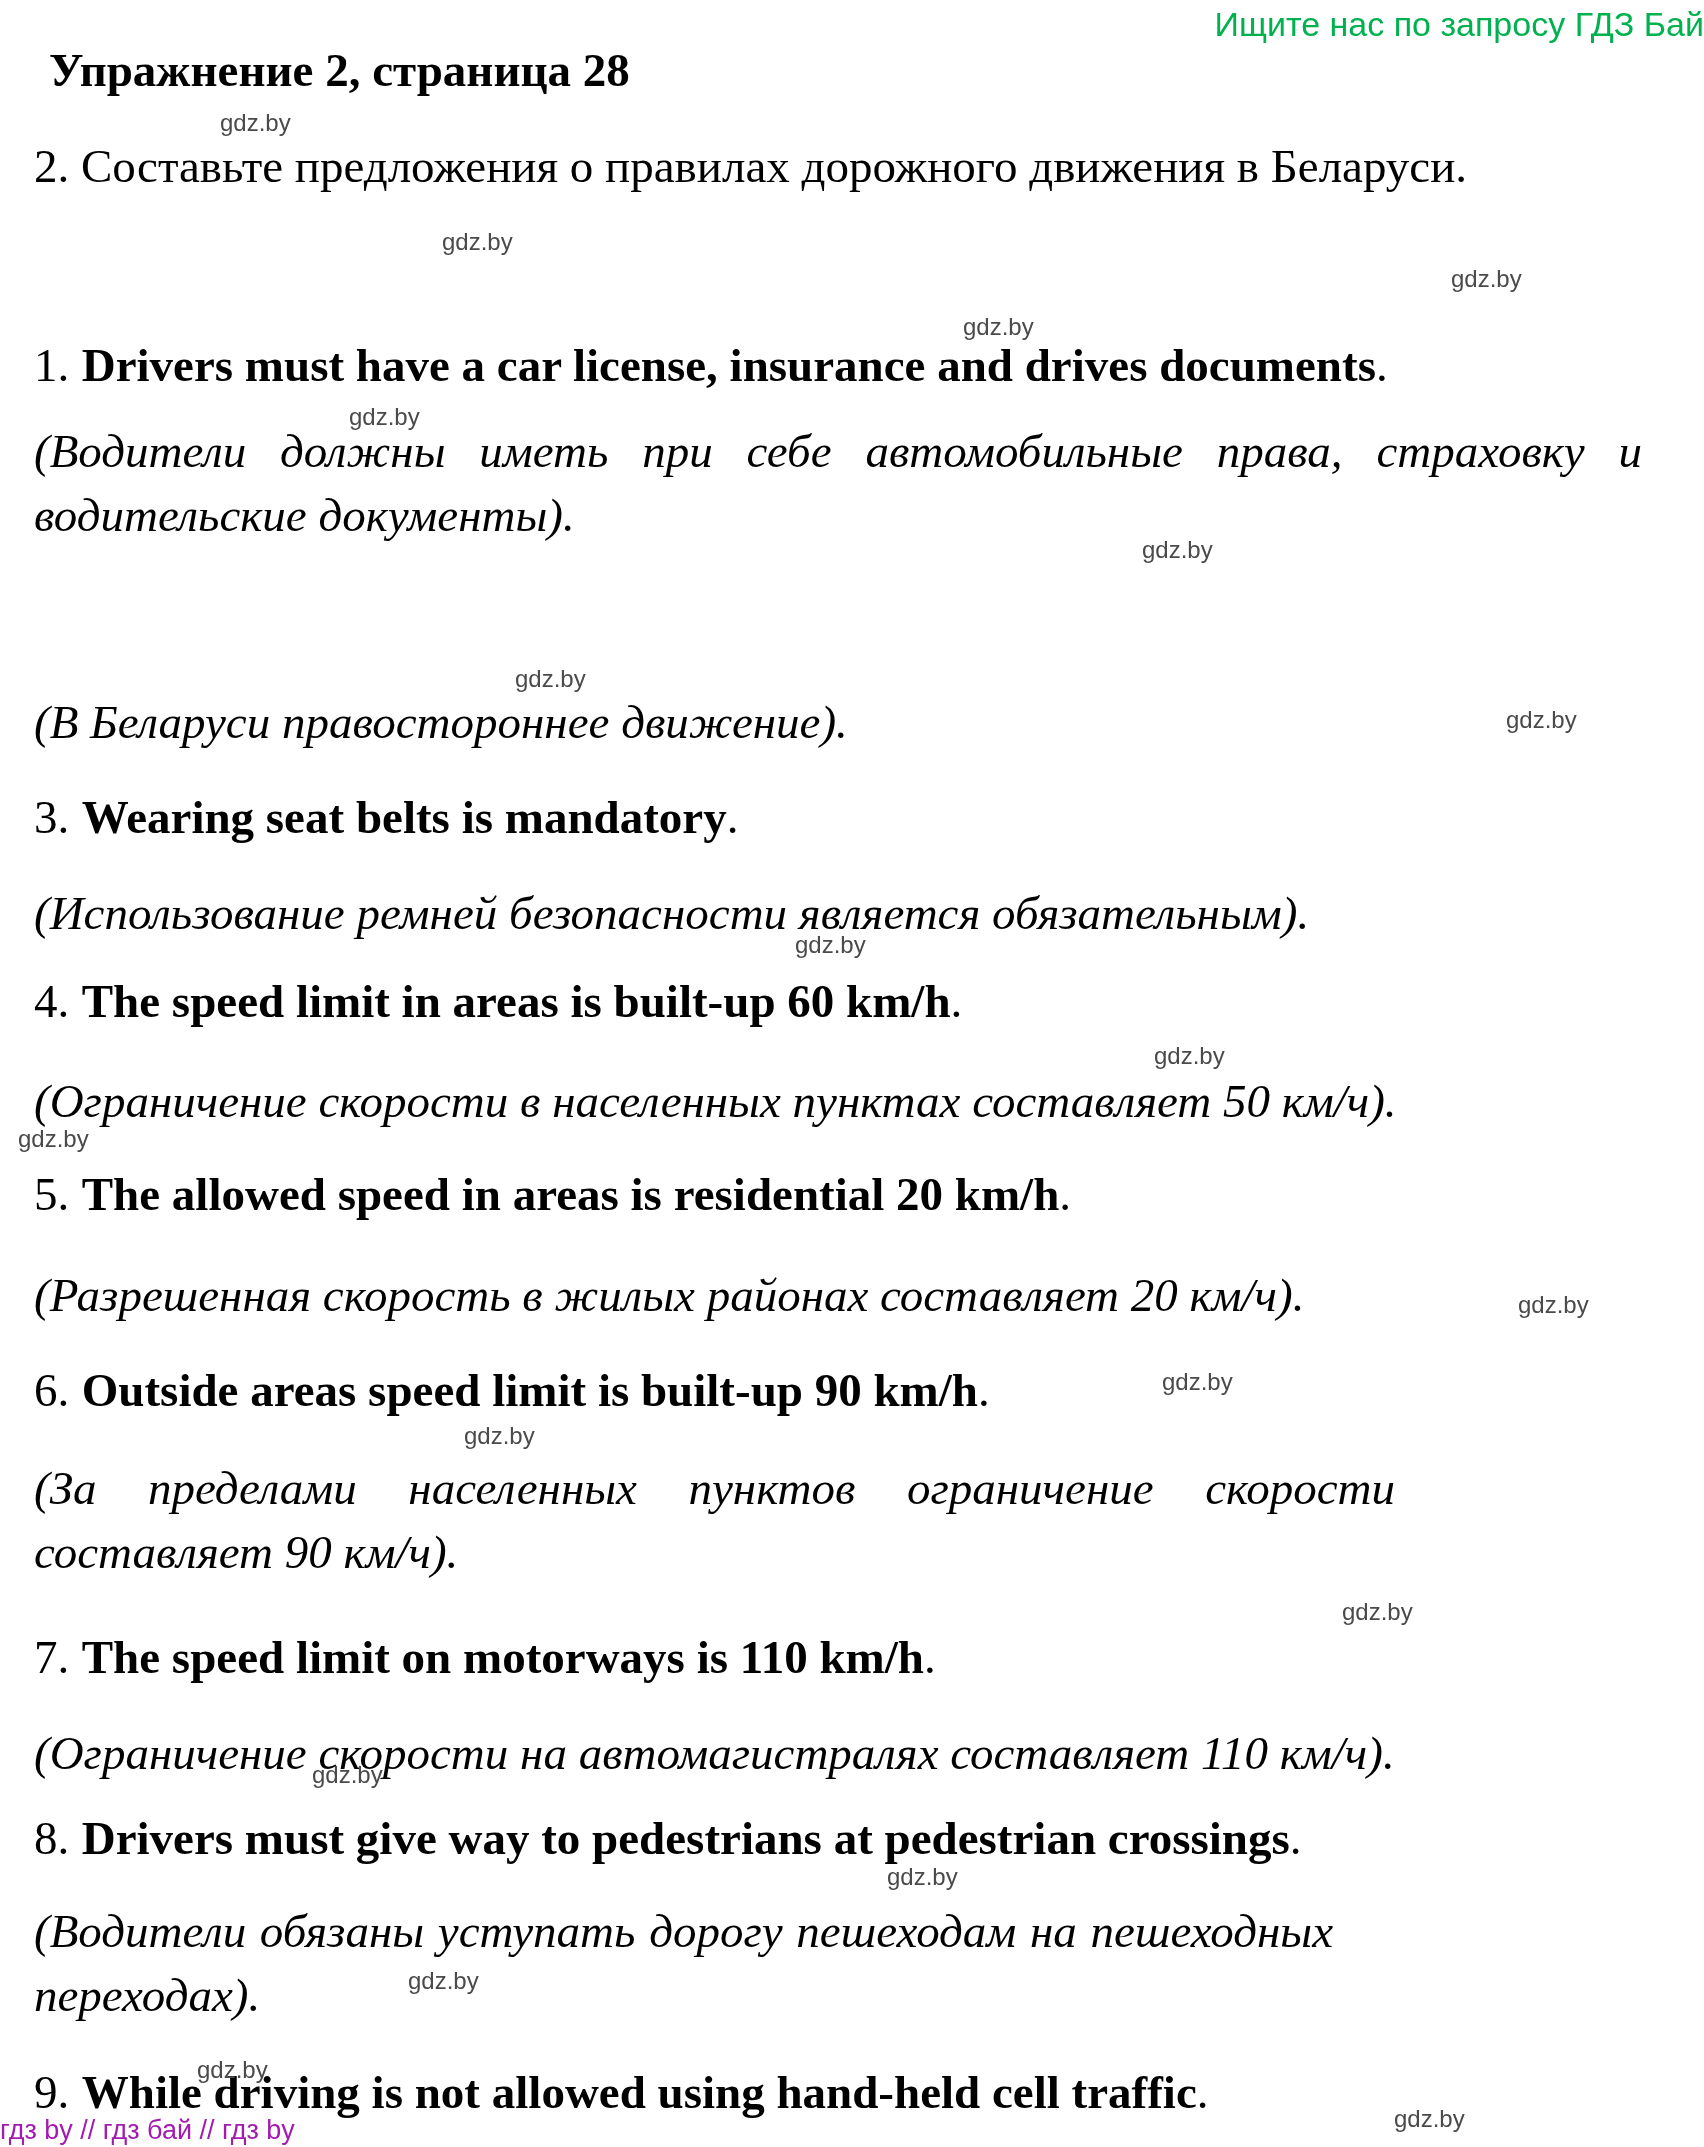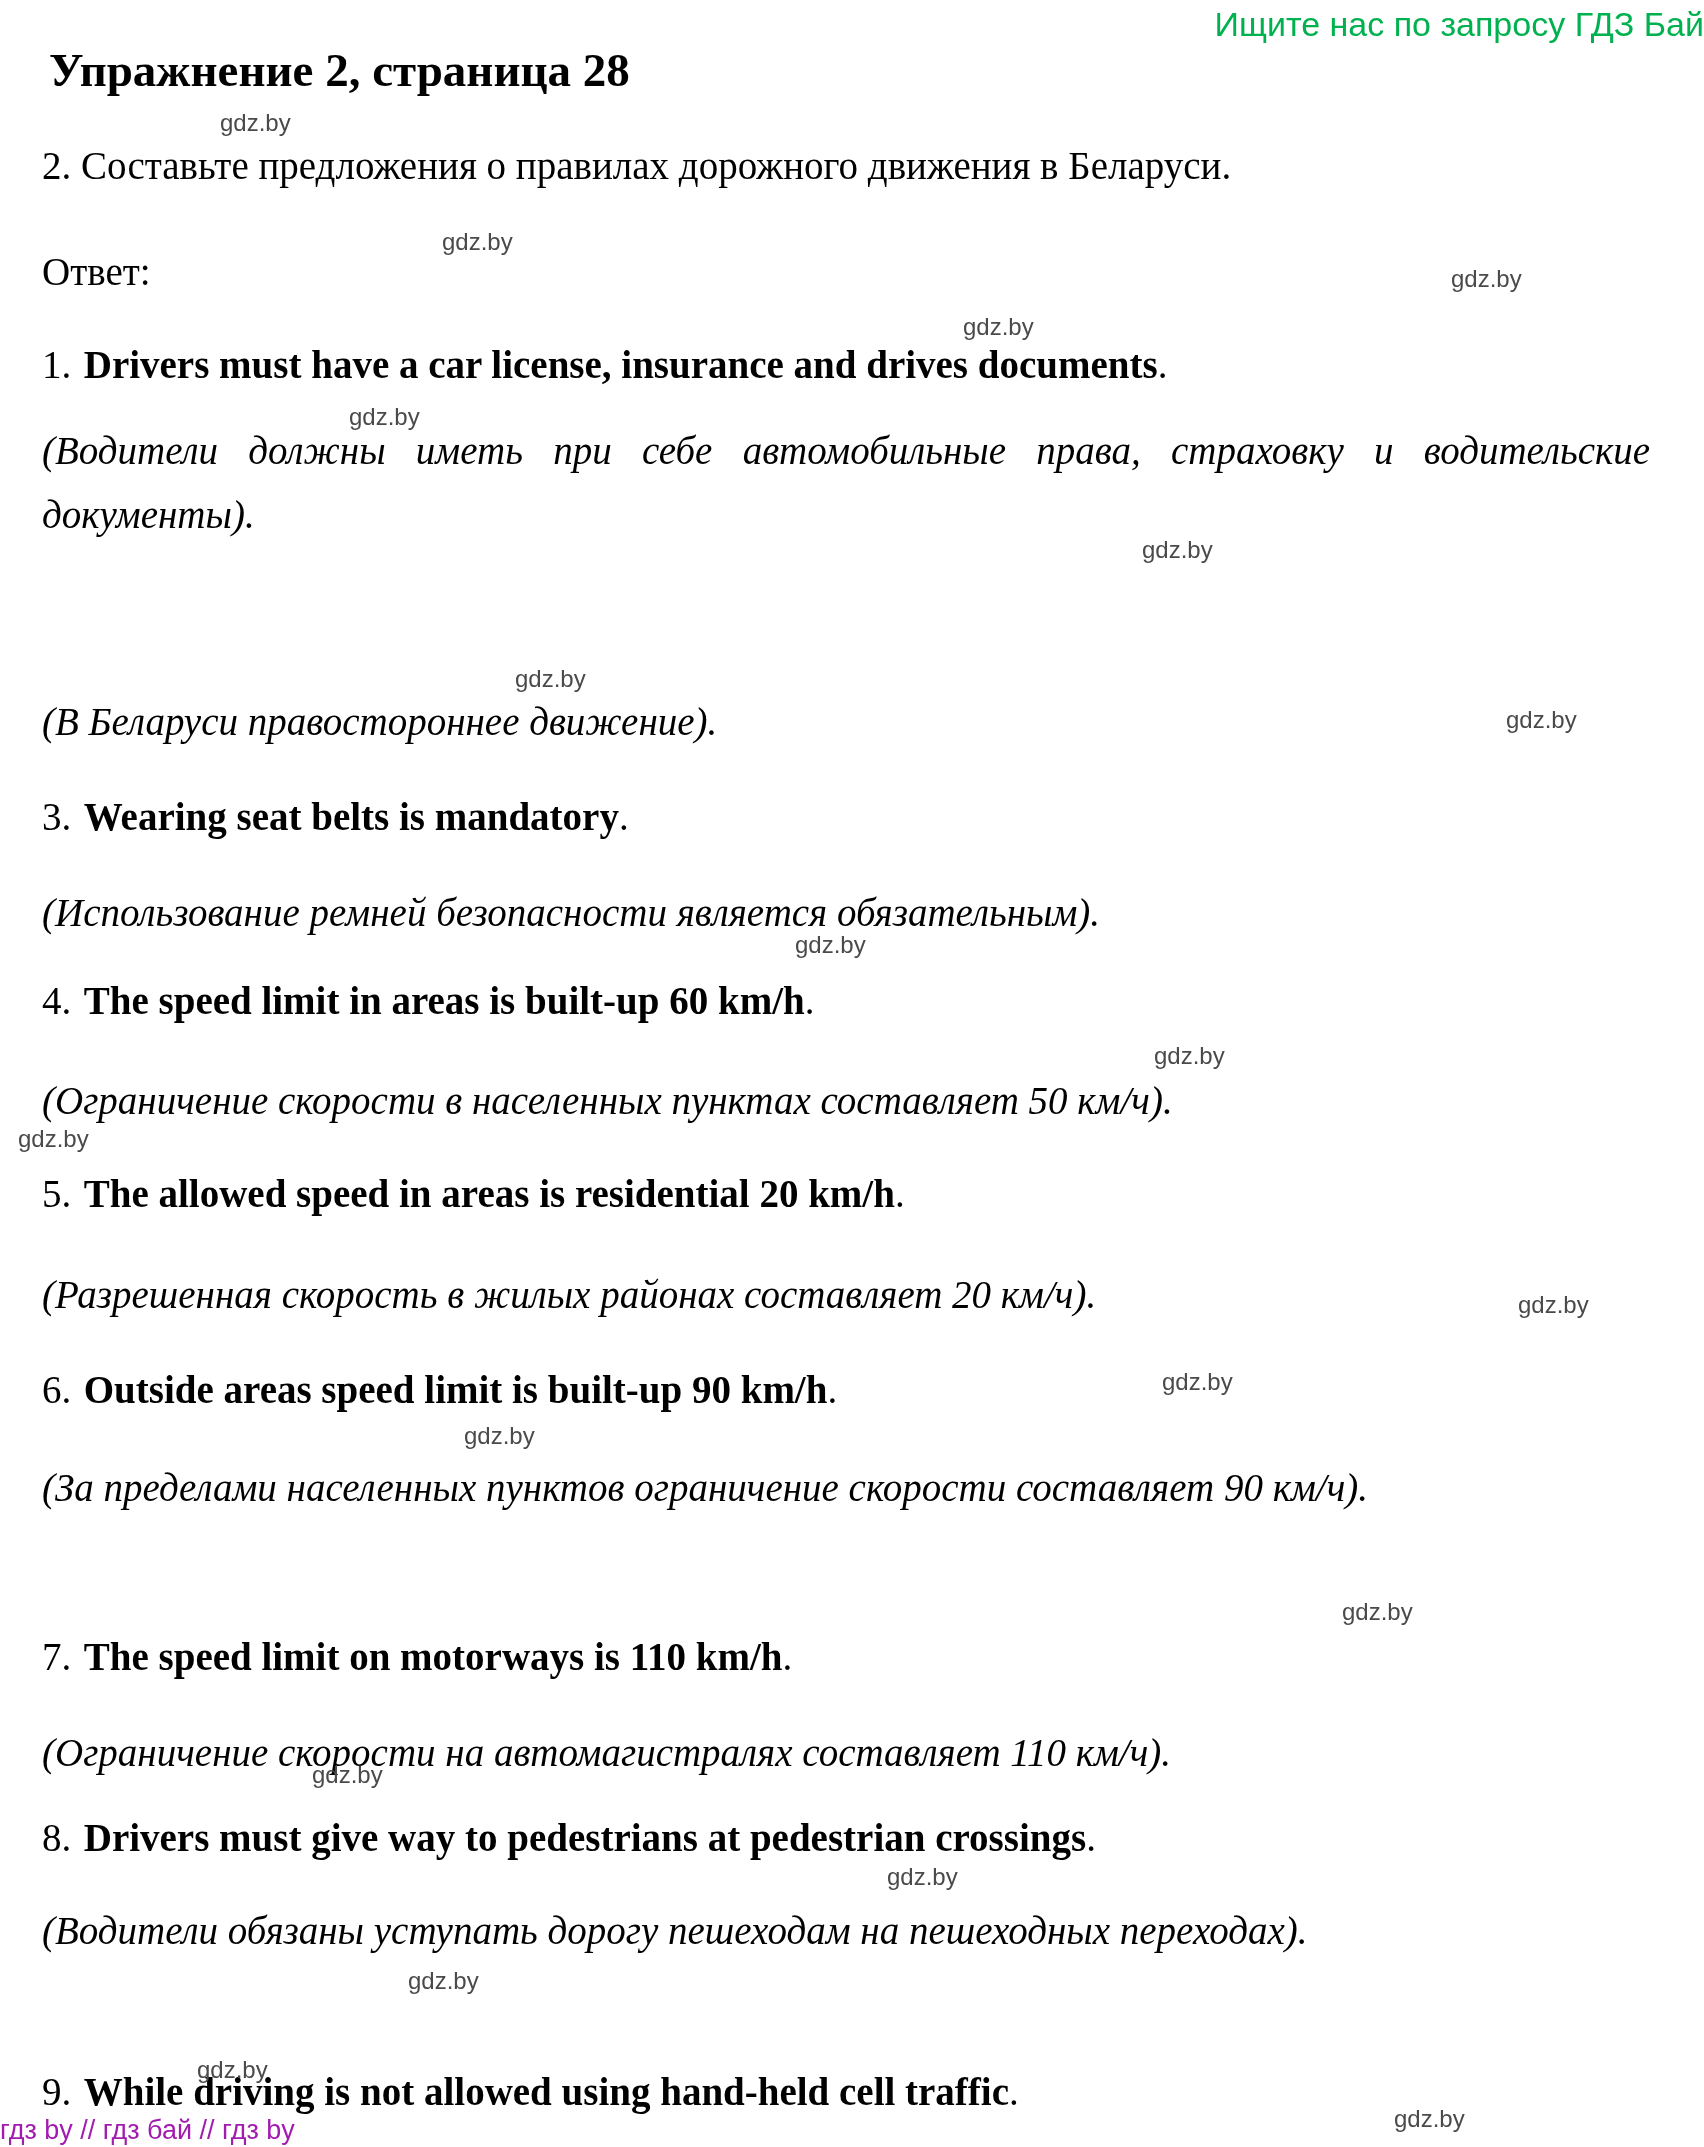--- a/index.html
+++ b/index.html
@@ -23,23 +23,23 @@
     color: #00b14f;
   }
   .title {
     position: absolute;
     left: 49px; top: 43px;
     font-size: 47px;
     font-weight: bold;
   }
   .para {
     position: absolute;
-    left: 42px;
+    left: 34px;
     width: 1608px;
-    font-size: 39px;
+    font-size: 47px;
     line-height: 64px;
   }
   .para.en b { font-weight: 700; }
   .num { margin-right: 12.5px; }
   .para.ru { text-align: justify; font-style: italic; }
   .wm {
     position: absolute;
     font-family: "Liberation Sans", sans-serif;
     font-size: 24px;
     color: #4a4a4a;
@@ -60,21 +60,20 @@
 <body>
 
 <div class="doc">
 
   <div class="banner">Ищите нас по запросу ГДЗ Бай</div>
 
   <h1 class="title">Упражнение 2, страница 28</h1>
 
   <p class="para" style="top:134px">2. Составьте предложения о правилах дорожного движения в Беларуси.</p>
 
-  <p class="para" style="top:240px">Ответ:</p>
 
   <p class="para en" style="top:333px"><span class="num">1.</span><b>Drivers must have a car license, insurance and drives documents</b><span>.</span></p>
   <p class="para ru" style="top:419px">(Водители должны иметь при себе автомобильные права, страховку и водительские документы).</p>
 
   <p class="para ru" style="top:690px">(В Беларуси правостороннее движение).</p>
 
   <p class="para en" style="top:785px"><span class="num">3.</span><b>Wearing seat belts is mandatory</b><span>.</span></p>
   <p class="para ru" style="top:881px">(Использование ремней безопасности является обязательным).</p>
 
   <p class="para en" style="top:969px"><span class="num">4.</span><b>The speed limit in areas is built-up 60 km/h</b><span>.</span></p>

